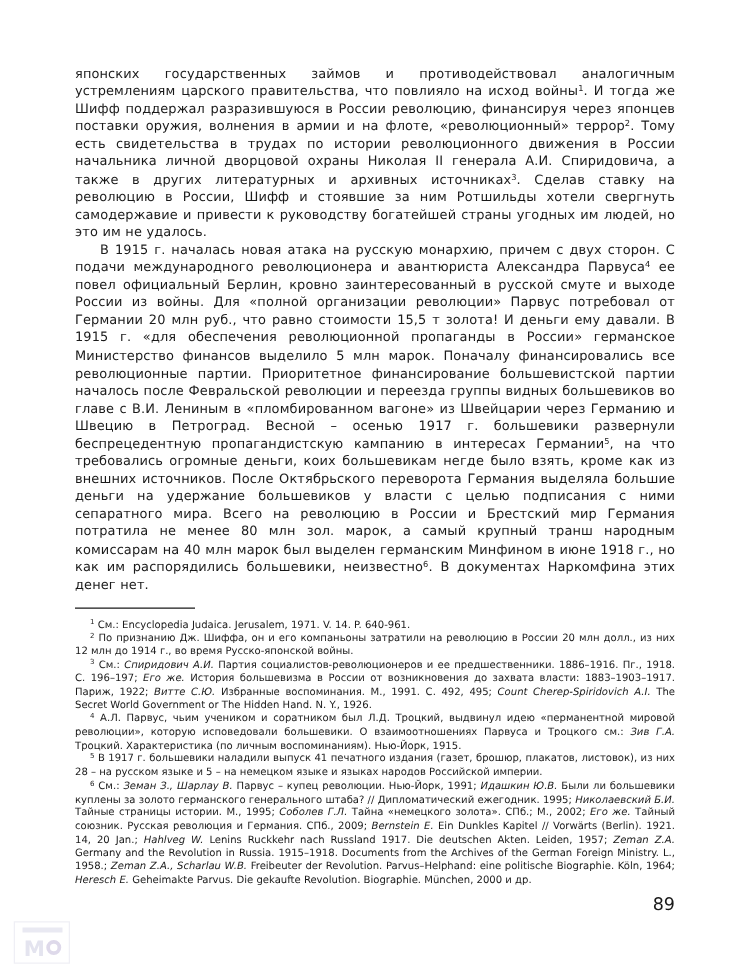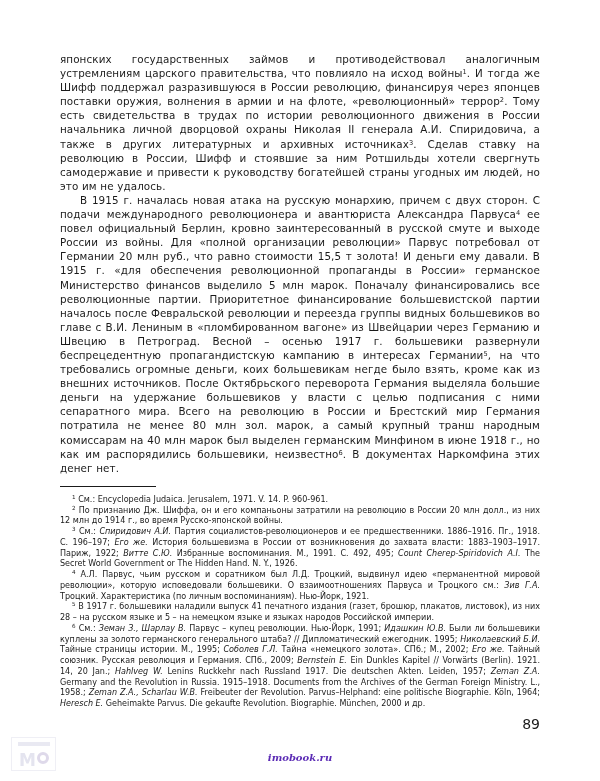--- a/index.html
+++ b/index.html
@@ -155,33 +155,32 @@
   <div class="content">
 
     <div class="body-text">
         <p><span>японских государственных займов и противодействовал аналогичным устремлениям царского правительства, что повлияло на исход войны</span><sup>1</sup><span>. И тогда же Шифф поддержал разразившуюся в России революцию, финансируя через японцев поставки оружия, волнения в армии и на флоте, «революционный» террор</span><sup>2</sup><span>. Тому есть свидетельства в трудах по истории революционного движения в России начальника личной дворцовой охраны Николая II генерала А.И. Спиридовича, а также в других литературных и архивных источниках</span><sup>3</sup><span>. Сделав ставку на революцию в России, Шифф и стоявшие за ним Ротшильды хотели свергнуть самодержавие и привести к руководству богатейшей страны угодных им людей, но это им не удалось.</span></p>
         <p class="indent"><span>В 1915 г. началась новая атака на русскую монархию, причем с двух сторон. С подачи международного революционера и авантюриста Александра Парвуса</span><sup>4</sup><span> ее повел официальный Берлин, кровно заинтересованный в русской смуте и выходе России из войны. Для «полной организации революции» Парвус потребовал от Германии 20 млн руб., что равно стоимости 15,5 т золота! И деньги ему давали. В 1915 г. «для обеспечения революционной пропаганды в России» германское Министерство финансов выделило 5 млн марок. Поначалу финансировались все революционные партии. Приоритетное финансирование большевистской партии началось после Февральской революции и переезда группы видных большевиков во главе с В.И. Лениным в «пломбированном вагоне» из Швейцарии через Германию и Швецию в Петроград. Весной – осенью 1917 г. большевики развернули беспрецедентную пропагандистскую кампанию в интересах Германии</span><sup>5</sup><span>, на что требовались огромные деньги, коих большевикам негде было взять, кроме как из внешних источников. После Октябрьского переворота Германия выделяла большие деньги на удержание большевиков у власти с целью подписания с ними сепаратного мира. Всего на революцию в России и Брестский мир Германия потратила не менее 80 млн зол. марок, а самый крупный транш народным комиссарам на 40 млн марок был выделен германским Минфином в июне 1918 г., но как им распорядились большевики, неизвестно</span><sup>6</sup><span>. В документах Наркомфина этих денег нет.</span></p>
       </div>
 
     <hr class="fn-rule">
 
     <div class="footnotes">
-        <p class="fn"><sup>1</sup><span> См.: Encyclopedia Judaica. Jerusalem, 1971. V. 14. P. 960-961.</span></p>
+        <p class="fn"><sup>1</sup><span> См.: Encyclopedia Judaica. Jerusalem, 1971. V. 14. P. 640-961.</span></p>
         <p class="fn"><sup>2</sup><span> По признанию Дж. Шиффа, он и его компаньоны затратили на революцию в России 20 млн долл., из них 12 млн до 1914 г., во время Русско-японской войны.</span></p>
         <p class="fn"><sup>3</sup><span> См.: </span><em>Спиридович А.И.</em><span> Партия социалистов-революционеров и ее предшественники. 1886–1916. Пг., 1918. С. 196–197; </span><em>Его же.</em><span> История большевизма в России от возникновения до захвата власти: 1883–1903–1917. Париж, 1922; </span><em>Витте С.Ю.</em><span> Избранные воспоминания. М., 1991. С. 492, 495; </span><em>Count Cherep-Spiridovich A.I.</em><span> The Secret World Government or The Hidden Hand. N. Y., 1926.</span></p>
-        <p class="fn"><sup>4</sup><span> А.Л. Парвус, чьим русском и соратником был Л.Д. Троцкий, выдвинул идею «перманентной мировой революции», которую исповедовали большевики. О взаимоотношениях Парвуса и Троцкого см.: </span><em>Зив Г.А.</em><span> Троцкий. Характеристика (по личным воспоминаниям). Нью-Йорк, 1921.</span></p>
+        <p class="fn"><sup>4</sup><span> А.Л. Парвус, чьим учеником и соратником был Л.Д. Троцкий, выдвинул идею «перманентной мировой революции», которую исповедовали большевики. О взаимоотношениях Парвуса и Троцкого см.: </span><em>Зив Г.А.</em><span> Троцкий. Характеристика (по личным воспоминаниям). Нью-Йорк, 1915.</span></p>
         <p class="fn"><sup>5</sup><span> В 1917 г. большевики наладили выпуск 41 печатного издания (газет, брошюр, плакатов, листовок), из них 28 – на русском языке и 5 – на немецком языке и языках народов Российской империи.</span></p>
         <p class="fn"><sup>6</sup><span> См.: </span><em>Земан З., Шарлау В.</em><span> Парвус – купец революции. Нью-Йорк, 1991; </span><em>Идашкин Ю.В.</em><span> Были ли большевики куплены за золото германского генерального штаба? // Дипломатический ежегодник. 1995; </span><em>Николаевский Б.И.</em><span> Тайные страницы истории. М., 1995; </span><em>Соболев Г.Л.</em><span> Тайна «немецкого золота». СПб.; М., 2002; </span><em>Его же.</em><span> Тайный союзник. Русская революция и Германия. СПб., 2009; </span><em>Bernstein E.</em><span> Ein Dunkles Kapitel // Vorwärts (Berlin). 1921. 14, 20 Jan.; </span><em>Hahlveg W.</em><span> Lenins Ruckkehr nach Russland 1917. Die deutschen Akten. Leiden, 1957; </span><em>Zeman Z.A.</em><span> Germany and the Revolution in Russia. 1915–1918. Documents from the Archives of the German Foreign Ministry. L., 1958.; </span><em>Zeman Z.A., Scharlau W.B.</em><span> Freibeuter der Revolution. Parvus–Helphand: eine politische Biographie. Köln, 1964; </span><em>Heresch E.</em><span> Geheimakte Parvus. Die gekaufte Revolution. Biographie. München, 2000 и др.</span></p>
       </div>
 
   </div>
 
   <div class="page-number">89</div>
 
   <div class="watermark-logo">
     <div class="wm-bar"></div>
     <div class="wm-m">M</div>
     <div class="wm-o"></div>
   </div>
 
-  <div class="site-watermark">imobook.ru</div>
 
 </div>
 
 </body></html>

